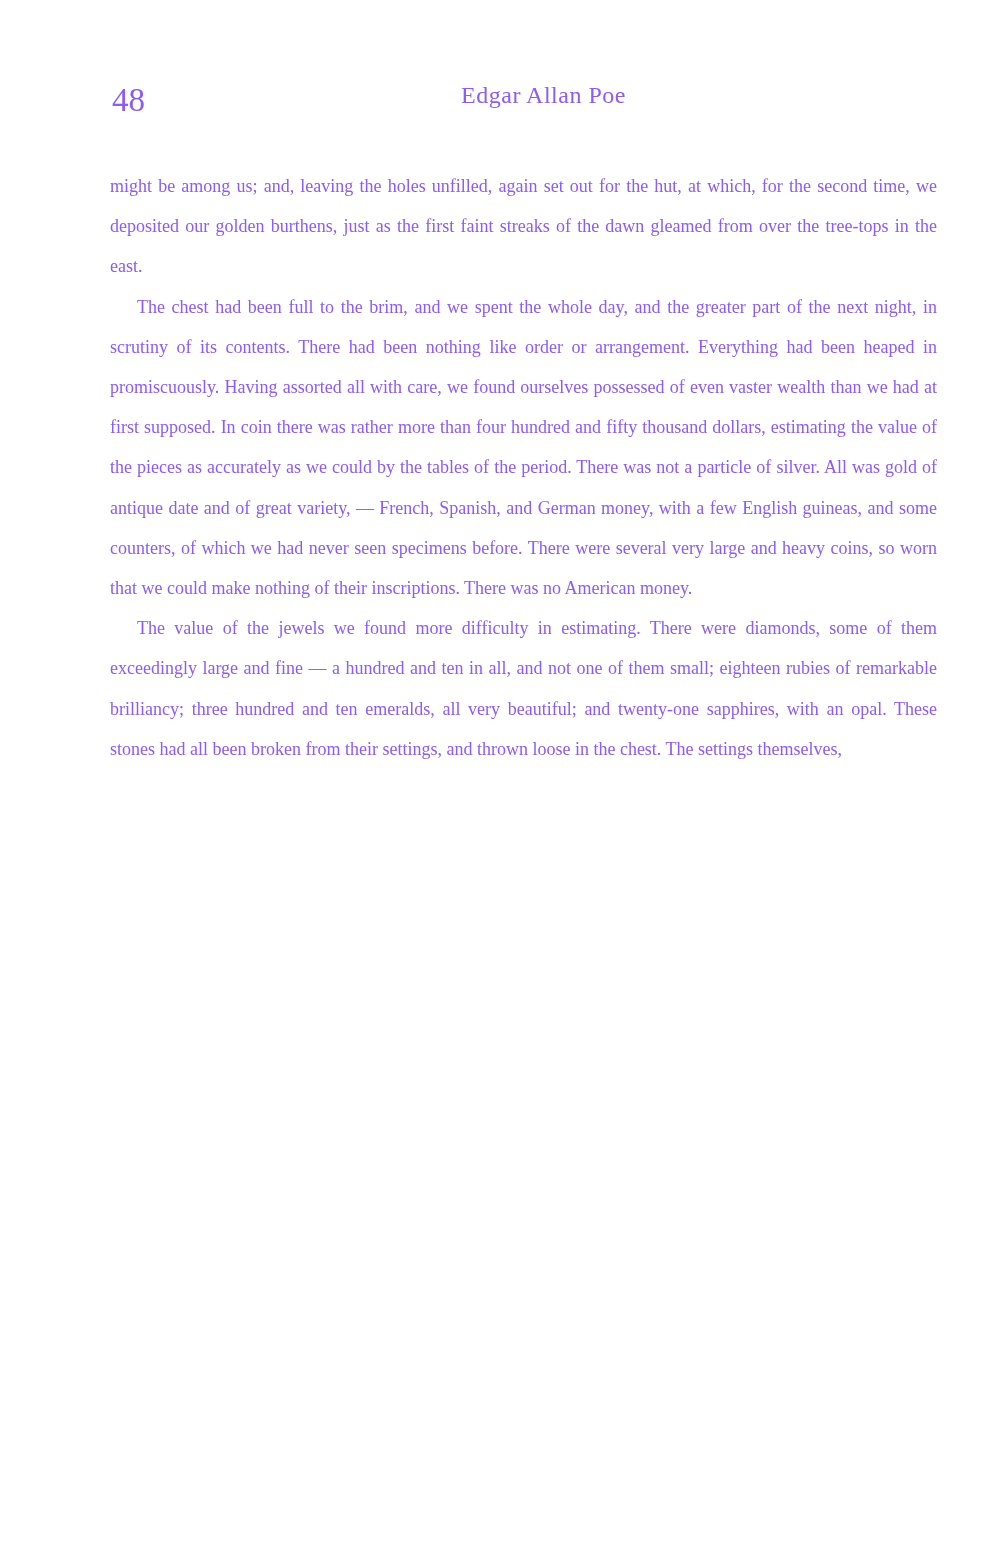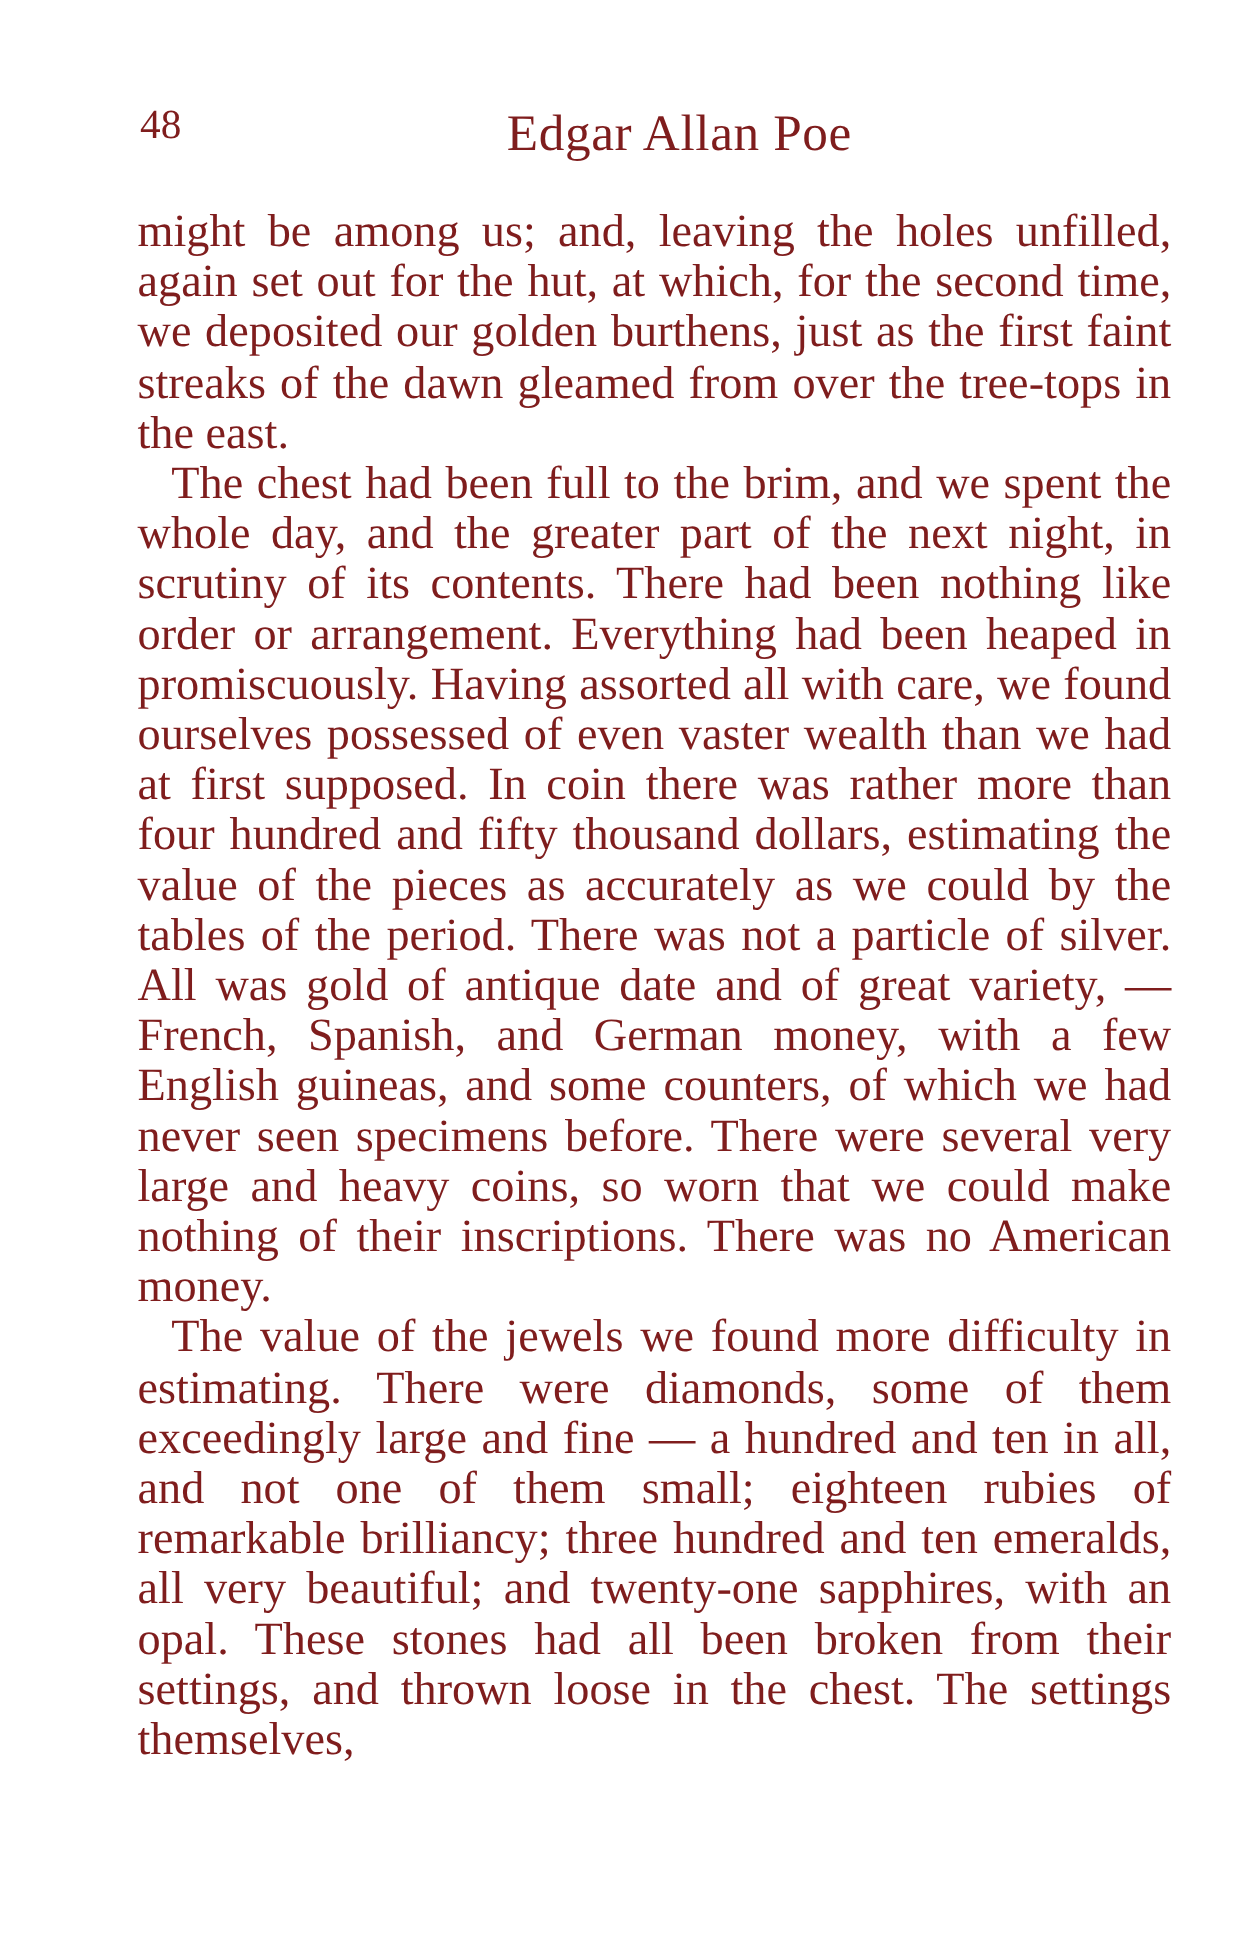--- a/index.html
+++ b/index.html
@@ -1,21 +1,21 @@
 <!DOCTYPE html>
 <html><head>
 <meta charset="utf-8">
 <style>
   html, body { margin: 0; padding: 0; background: #ffffff; }
   body { width: 1000px; height: 1546px; position: relative; overflow: hidden; }
-  .page { position: absolute; left: 110px; top: 78px; width: 827px; color: #7f1d1d; font-family: "Liberation Serif", "DejaVu Serif", serif; }
+  .page { position: absolute; left: 110px; top: 78px; width: 827px; color: #8b5cf6; font-family: "Liberation Serif", "DejaVu Serif", serif; }
   .header { position: relative; height: 60px; }
   .page-number { position: absolute; left: 2px; top: 4px; font-size: 33px; }
-  .running-title { position: absolute; left: 0; right: 0; top: 4px; text-align: center; font-size: 41px; letter-spacing: 0.5px; padding-left: 40px; }
-  .body-text { margin-top: 28px; font-size: 37px; line-height: 40.2px; text-align: justify; }
+  .running-title { position: absolute; left: 0; right: 0; top: 4px; text-align: center; font-size: 24px; letter-spacing: 0.5px; padding-left: 40px; }
+  .body-text { margin-top: 28px; font-size: 18px; line-height: 40.2px; text-align: justify; }
   .para { margin: 0; text-indent: 0; }
   .para.indent { text-indent: 27px; }
 </style>
 </head>
 <body>
 
 <div class="page">
   <div class="header">
     <span class="page-number">48</span>
     <span class="running-title">Edgar Allan Poe</span>

